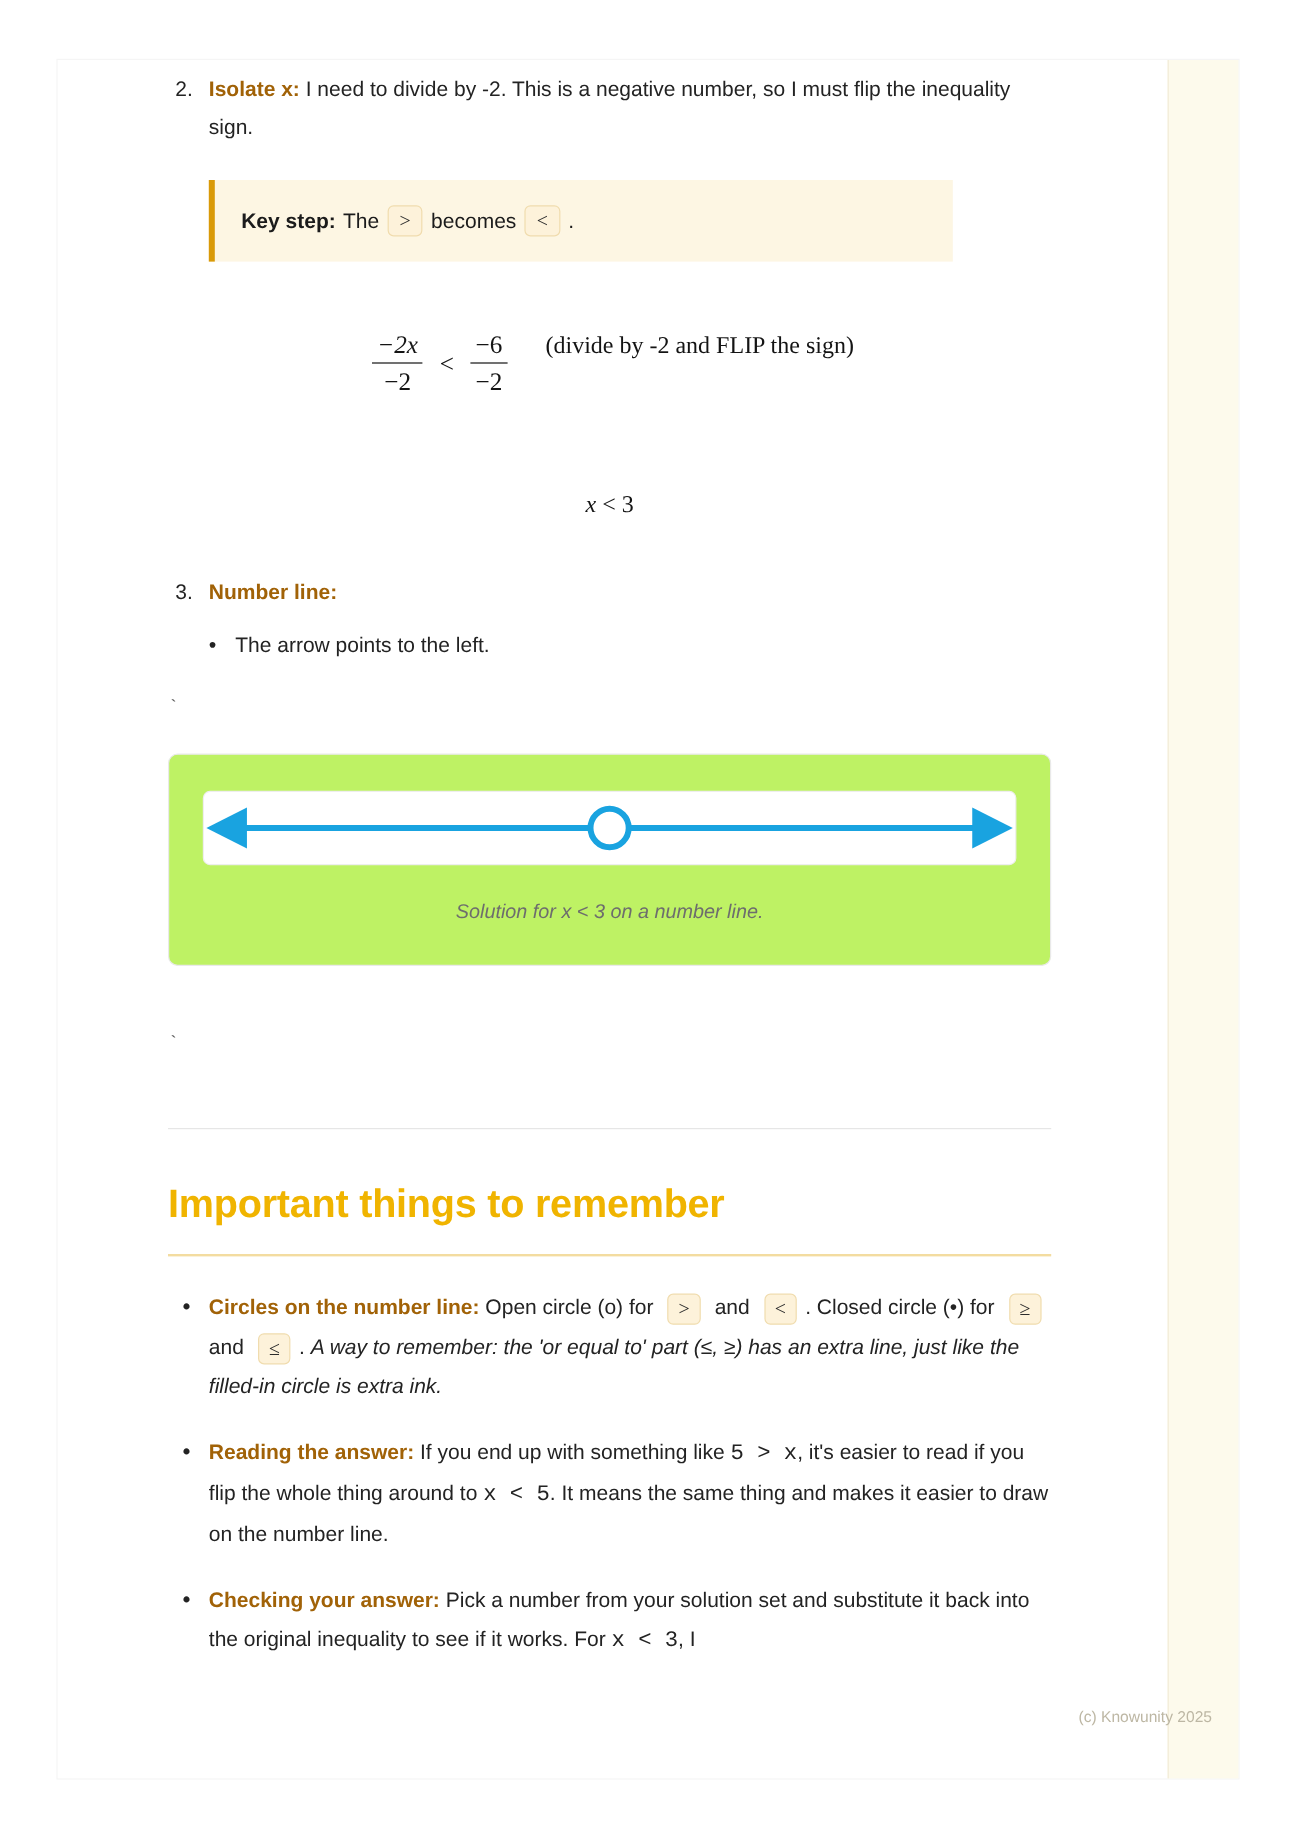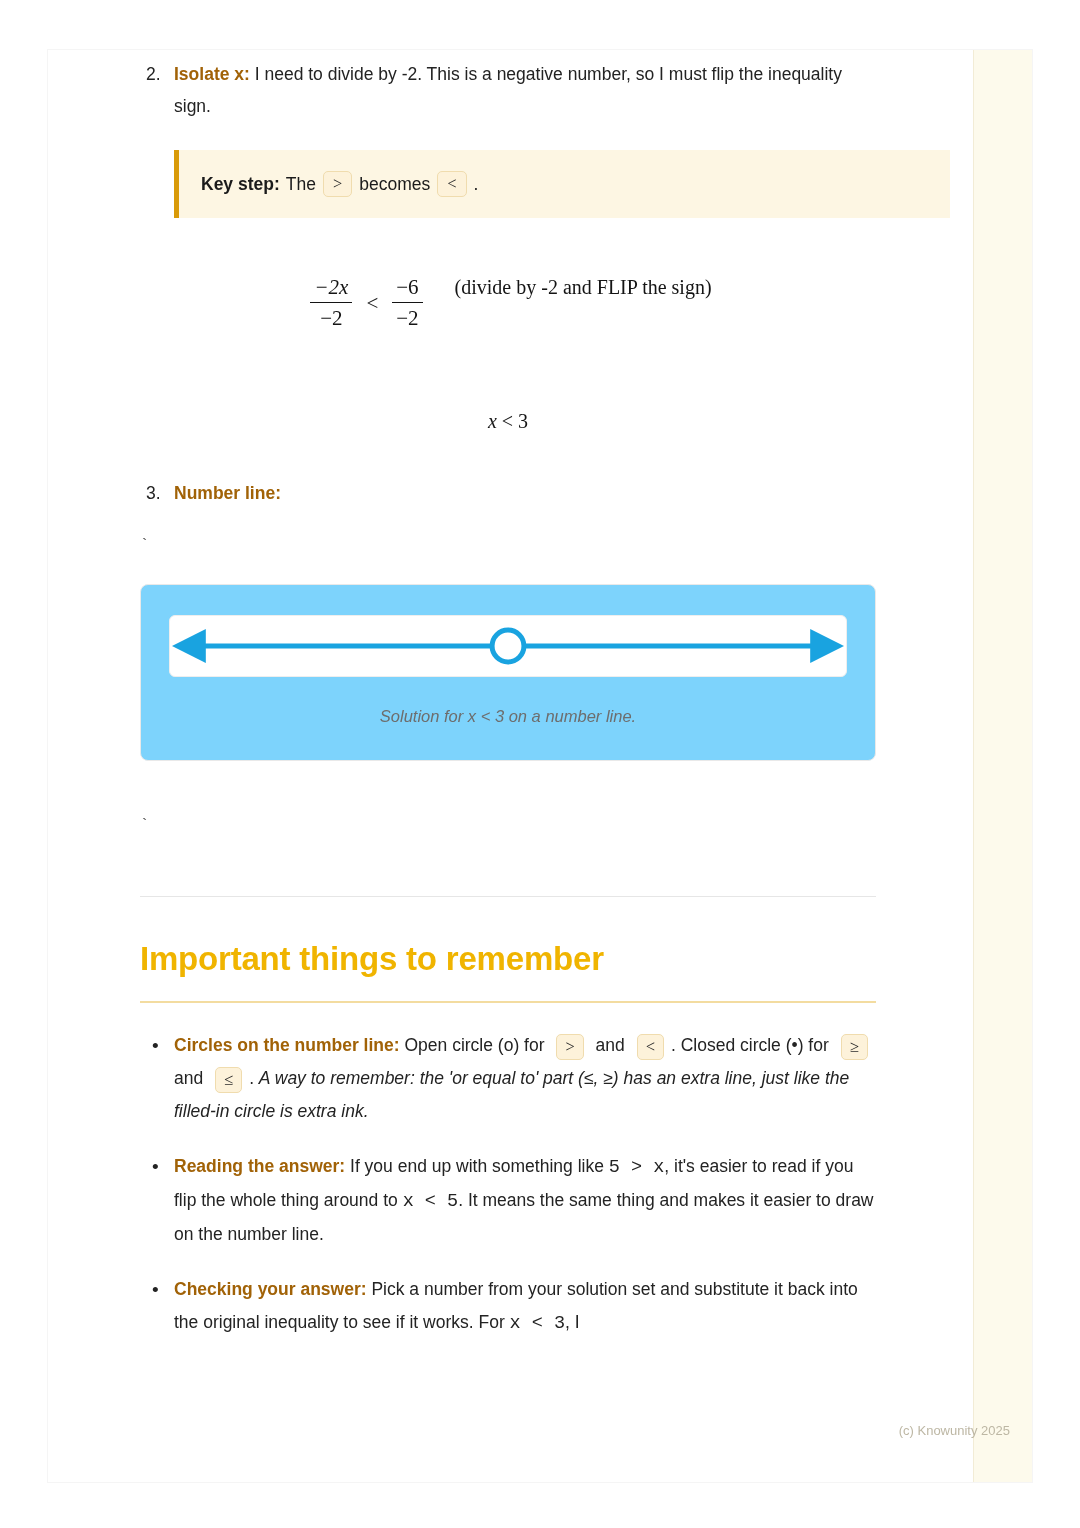--- a/index.html
+++ b/index.html
@@ -62,21 +62,21 @@
     color: #232323;
   }
   .step strong, strong {
     font-weight: 700;
     color: #a16207;
   }
 
   
   .callout {
     margin: 28px 0 0 34px;
-    width: 776px;
+    width: 620px;
     background: #fdf6e3;
     border-left: 5px solid #d99a08;
     padding: 20px 22px;
     box-sizing: border-box;
     font-size: 17.5px;
     line-height: 28px;
     display: flex;
     align-items: center;
     flex-wrap: wrap;
     gap: 0;
@@ -165,21 +165,21 @@
     margin-top: 28px;
     margin-left: 0;
   }
 
   
   .figure {
     margin-top: 30px;
     width: 736px;
     border: 1px solid #e9e9e9;
     border-radius: 8px;
-    background: #7dd3fc;
+    background: #bef264;
     box-sizing: border-box;
     padding: 30px 28px 34px 28px;
   }
   .numline-box {
     background: #ffffff;
     border: 1px solid #eeeeee;
     border-radius: 6px;
     height: 60px;
     position: relative;
   }
@@ -287,20 +287,23 @@
       <div class="math-result">
         <i>x</i><span> &lt; </span><span>3</span>
       </div>
 
       <div class="step" style="margin-top:44px;">
         <span class="num">3.</span>
         <strong>Number line:</strong>
       </div>
 
       <ul class="bul">
+        <li>
+          <span>The arrow points to the left.</span>
+        </li>
       </ul>
 
       <div class="backtick">`</div>
 
       <div class="figure">
         <div class="numline-box">
           <svg width="100%" height="60" viewBox="0 0 680 60" preserveAspectRatio="none">
             <line x1="14" y1="30" x2="666" y2="30" stroke="#19a3e0" stroke-width="5"></line>
             <polygon points="2,30 36,13 36,47" fill="#19a3e0"></polygon>
             <polygon points="678,30 644,13 644,47" fill="#19a3e0"></polygon>

